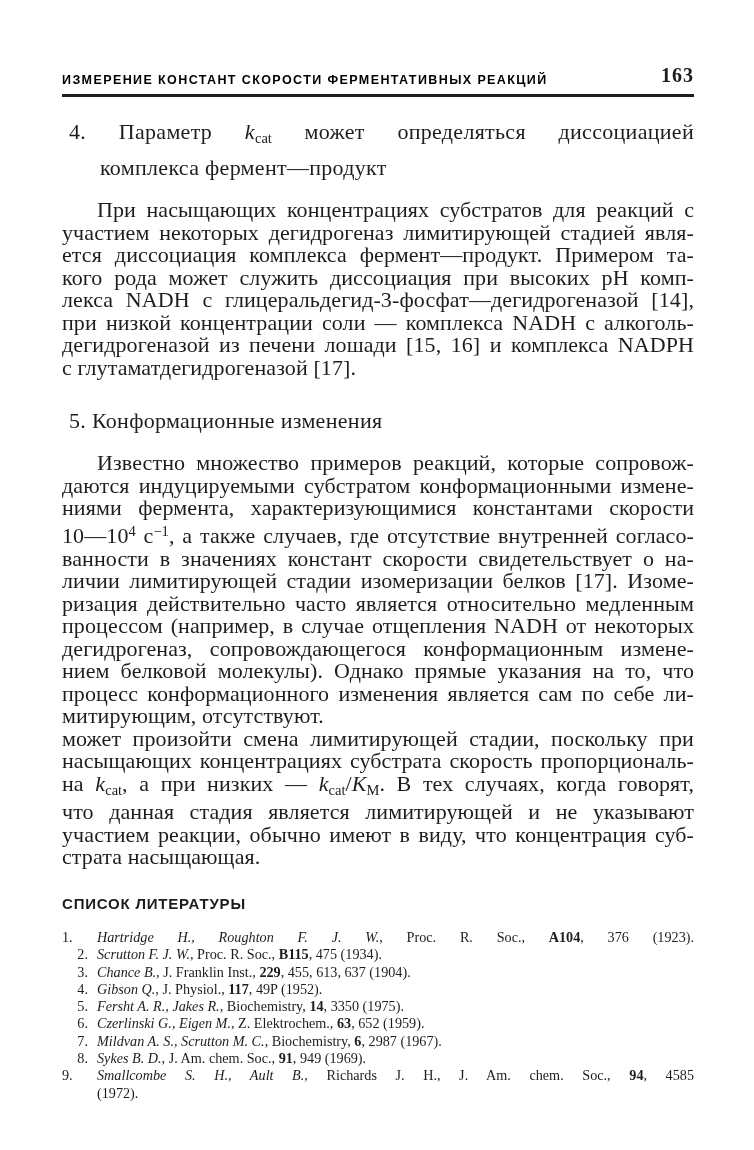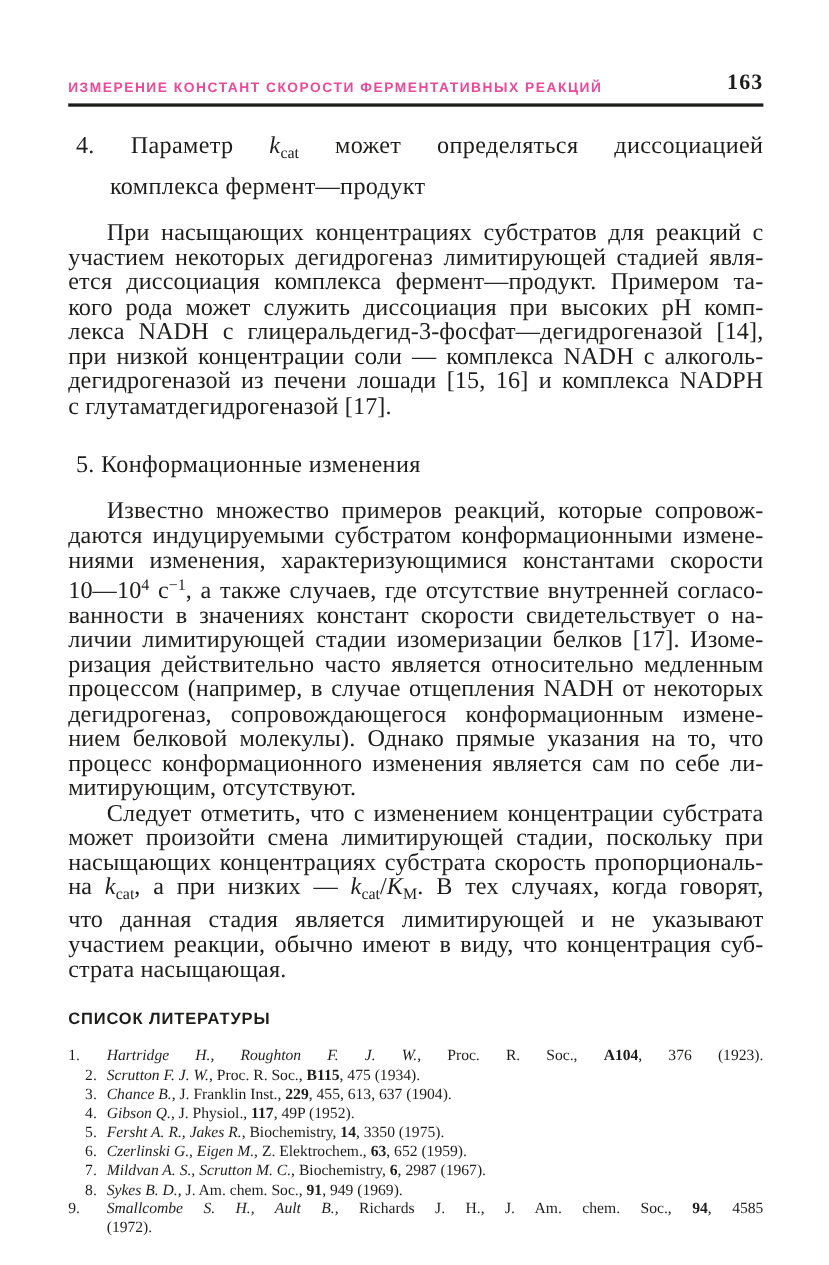--- a/index.html
+++ b/index.html
@@ -18,21 +18,21 @@
   .running-head {
     display: flex;
     justify-content: space-between;
     align-items: flex-end;
   }
   .rh-title {
     font-family: "Liberation Sans", sans-serif;
     font-size: 12.5px;
     font-weight: 700;
     letter-spacing: 1.4px;
-    color: #ec4899;
+    color: #000000;
     white-space: nowrap;
   }
   .rh-page {
     font-family: "Liberation Serif", serif;
     font-size: 20px;
     font-weight: 700;
     letter-spacing: 1px;
   }
   .head-rule {
     height: 3px;
@@ -117,34 +117,33 @@
       <div class="tline">с глутаматдегидрогеназой [17].</div>
     </div>
 
   <h2 class="sec-heading h5">
       <div class="tline">5. Конформационные изменения</div>
     </h2>
 
   <div class="para p2">
       <div class="tline just ind">Известно множество примеров реакций, которые сопровож-</div>
       <div class="tline just">даются индуцируемыми субстратом конформационными измене-</div>
-      <div class="tline just">ниями изменения, характеризующимися константами скорости</div>
+      <div class="tline just">ниями фермента, характеризующимися константами скорости</div>
       <div class="tline just">10—10<span class="seg-sup">4</span> с<span class="seg-sup">−1</span>, а также случаев, где отсутствие внутренней согласо-</div>
       <div class="tline just">ванности в значениях констант скорости свидетельствует о на-</div>
       <div class="tline just">личии лимитирующей стадии изомеризации белков [17]. Изоме-</div>
       <div class="tline just">ризация действительно часто является относительно медленным</div>
       <div class="tline just">процессом (например, в случае отщепления NADH от некоторых</div>
       <div class="tline just">дегидрогеназ, сопровождающегося конформационным измене-</div>
       <div class="tline just">нием белковой молекулы). Однако прямые указания на то, что</div>
       <div class="tline just">процесс конформационного изменения является сам по себе ли-</div>
       <div class="tline">митирующим, отсутствуют.</div>
     </div>
 
   <div class="para p3">
-      <div class="tline just ind">Следует отметить, что с изменением концентрации субстрата</div>
       <div class="tline just">может произойти смена лимитирующей стадии, поскольку при</div>
       <div class="tline just">насыщающих концентрациях субстрата скорость пропорциональ-</div>
       <div class="tline just">на <span class="seg-i">k</span><span class="seg-sub">cat</span>, а при низких — <span class="seg-i">k</span><span class="seg-sub">cat</span>/<span class="seg-i">K</span><span class="seg-sub">М</span>. В тех случаях, когда говорят,</div>
       <div class="tline just">что данная стадия является лимитирующей и не указывают</div>
       <div class="tline just">участием реакции, обычно имеют в виду, что концентрация суб-</div>
       <div class="tline">страта насыщающая.</div>
     </div>
 
   <div class="refs-heading">СПИСОК ЛИТЕРАТУРЫ</div>
 

